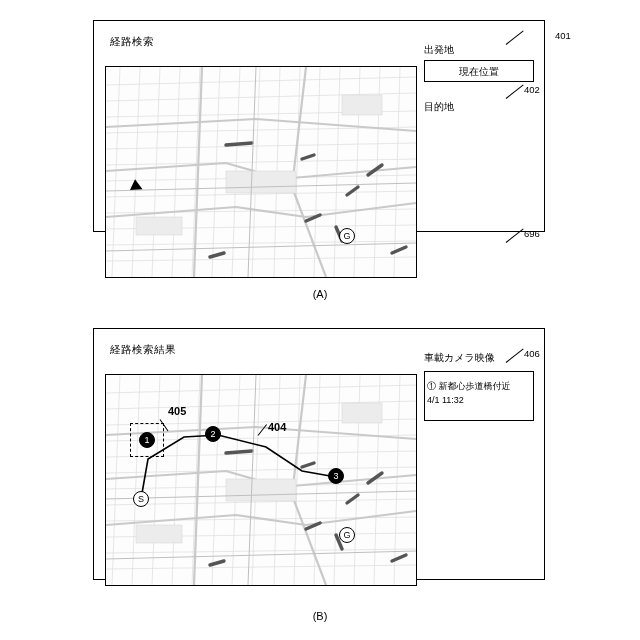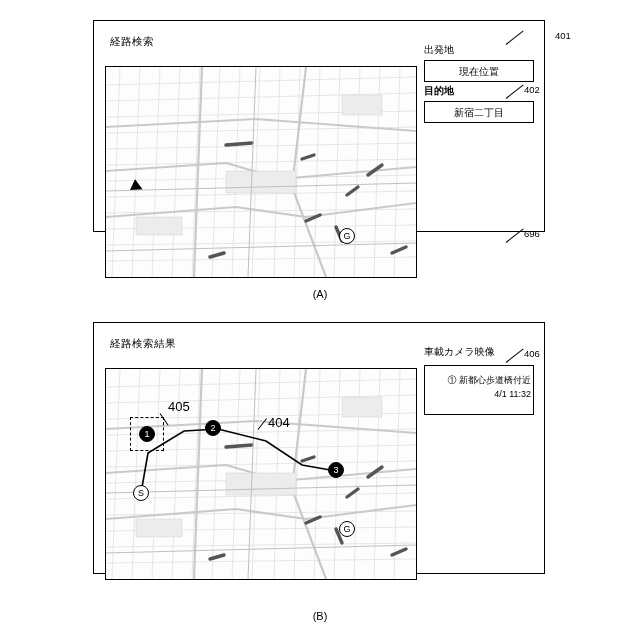--- a/index.html
+++ b/index.html
@@ -24,21 +24,21 @@
   #figure-b { top: 318px; height: 322px; }
 
   .panel {
     position: absolute;
     left: 93px;
     border: 1px solid #000;
     background: #fff;
     box-sizing: border-box;
   }
   #panel-a { top: 20px; width: 452px; height: 212px; }
-  #panel-b { top: 4px; width: 452px; height: 252px; }
+  #panel-b { top: 10px; width: 452px; height: 252px; }
 
   .panel-title {
     position: absolute;
     left: 16px;
     top: 14px;
     font-size: 10.5px;
     letter-spacing: .5px;
   }
 
   .map {
@@ -98,21 +98,21 @@
   }
 
   .cam-box {
     position: absolute;
     right: 10px;
     width: 110px;
     border: 1px solid #000;
     box-sizing: border-box;
     background: #fff;
     font-size: 9px;
-    text-align: right;
+    text-align: left;
     padding: 8px 2px;
     line-height: 1.55;
   }
 
   .fig-caption {
     position: absolute;
     width: 640px;
     text-align: center;
     font-size: 11px;
     left: 0;
@@ -143,21 +143,21 @@
     border-left: 11px solid #000;
     border-top: 6px solid transparent;
     border-bottom: 6px solid transparent;
     transform: rotate(25deg);
   }
   .dashed-box {
     position: absolute;
     border: 1px dashed #000;
     box-sizing: border-box;
   }
-  .ref-small { position: absolute; font-size: 13px; }
+  .ref-small { position: absolute; font-size: 11px; font-weight: bold; }
 </style>
 </head>
 <body>
 
 <div class="figure" id="figure-a">
 
   <div class="panel" id="panel-a">
 
     <div class="panel-title">経路検索</div>
 
@@ -221,22 +221,21 @@
           <path d="M150 0 L142 210"></path>
         </g>
       </svg>
       <div class="arrow-cursor" style="left:26px; top:114px;"></div>
       <div class="marker" style="left:233px; top:161px;">G</div>
     </div>
 
     <div class="right-col">
       <span class="field-label">出発地</span>
       <div class="field-box">現在位置</div>
-      <span class="field-label" style="margin-top:2px;font-weight:bold;">目的地</span>
-      <div class="field-box">新宿二丁目</div>
+      <span class="field-label" style="margin-top:18px;">目的地</span>
     </div>
 
   </div>
 
   <div class="ref" style="left:524px; top:30px;margin-left:31px;">401</div>
   <div class="leader" style="left:506px; top:44px; width:22px; transform: rotate(-38deg);"></div>
 
   <div class="ref" style="left:524px; top:84px;">402</div>
   <div class="leader" style="left:506px; top:98px; width:22px; transform: rotate(-38deg);"></div>
 

